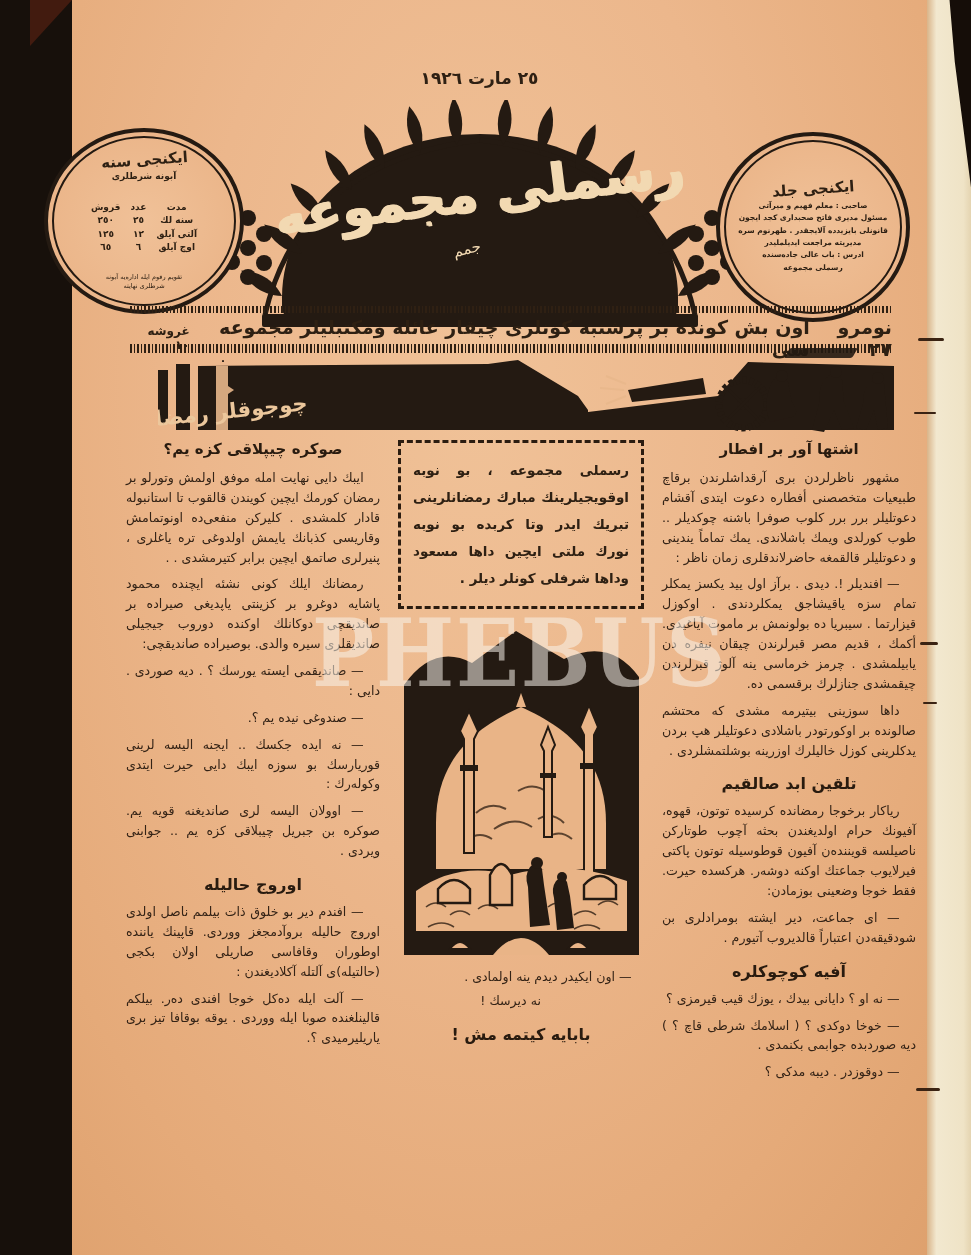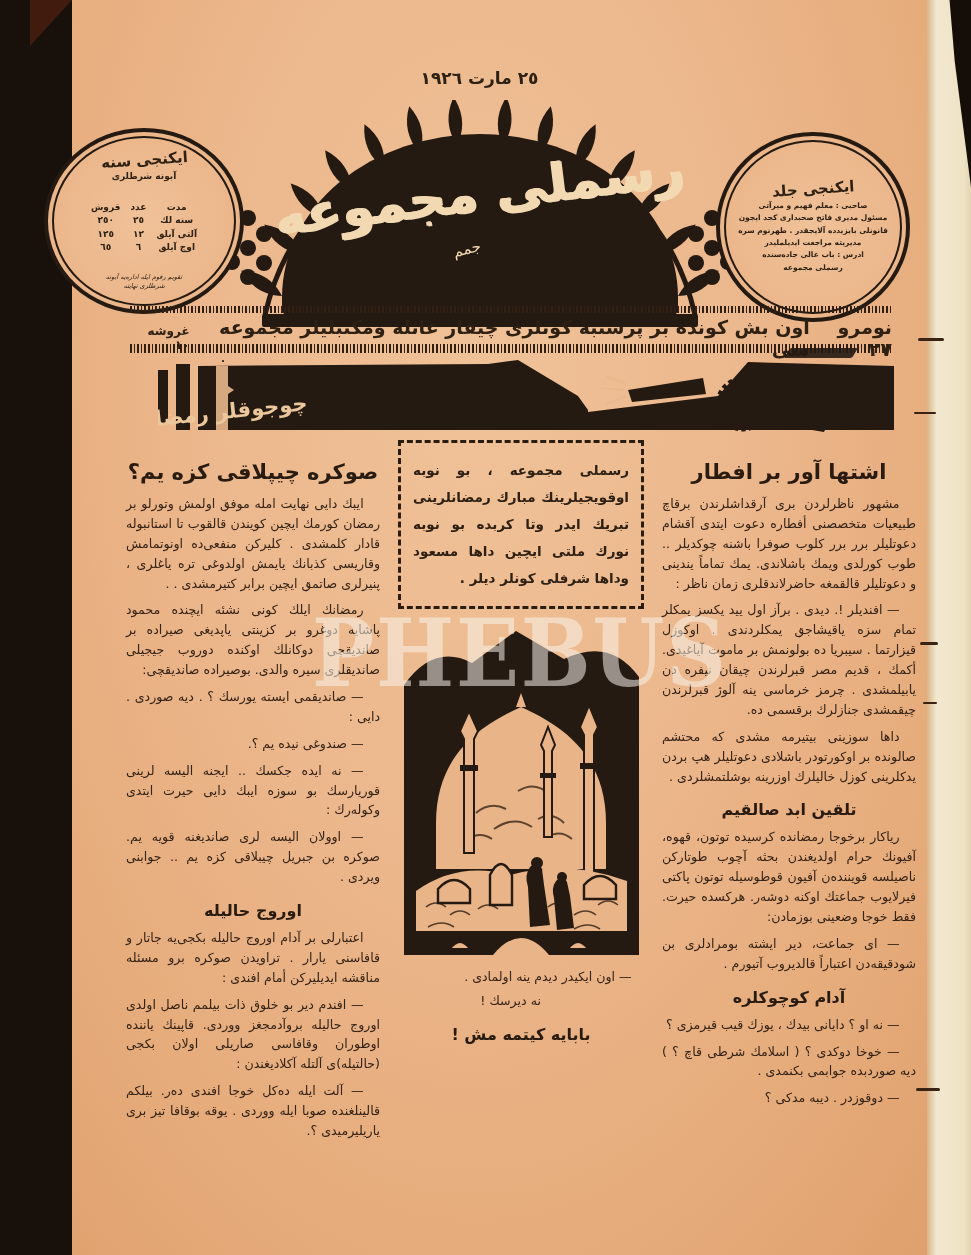--- a/index.html
+++ b/index.html
@@ -38,38 +38,38 @@
     background:radial-gradient(#f0c198,#e9b184);}
   .medallion::before{content:"";position:absolute;inset:4px;border:2px solid #241a12;border-radius:50%;}
   .med-left{top:36px;left:14px;width:192px;height:178px;}
   .med-right{top:40px;left:686px;width:186px;height:182px;}
   .med-inner{position:absolute;inset:12px;display:flex;flex-direction:column;align-items:center;
     justify-content:center;text-align:center;color:#2e2013;}
   .med-title{font-size:15px;font-weight:bold;transform:rotate(-4deg);margin-bottom:2px;}
   .med-sub{font-size:9px;font-weight:bold;margin-bottom:20px;}
   .med-table{font-size:9px;line-height:1.5;border-collapse:collapse;}
   .med-table td{padding:0 5px;text-align:center;font-weight:bold;}
-  .med-note{font-size:6.5px;line-height:1.4;margin-top:18px;font-style:italic;}
+  .med-note{font-size:6.5px;line-height:1.4;margin-top:18px;}
   .med-lines{font-size:7.5px;line-height:1.65;font-weight:bold;}
   
   .hatch{position:absolute;left:100px;width:762px;height:7px;
     background:repeating-linear-gradient(90deg,#2f2013 0 1.6px,transparent 1.6px 3.6px);}
   .issuebar{position:absolute;top:316px;left:100px;width:762px;display:flex;
     align-items:center;justify-content:space-between;font-weight:bold;color:#2e2013;}
   .issue-no{font-size:19px;}
   .issue-desc{font-size:19px;}
   .issue-price{font-size:12px;}
   .smudge{position:absolute;top:348px;left:757px;width:68px;height:10px;background:#241a12;
     transform:skewX(-30deg);border-radius:2px;opacity:.9;}
   
   .banner{position:absolute;top:360px;left:128px;}
   .content{position:absolute;top:440px;left:96px;width:790px;display:flex;
     flex-direction:row;gap:14px;color:#342316;}
   .col{width:254px;}
-  .headline{font-size:21px;font-weight:bold;text-align:center;color:#291b0f;margin:20px 0 10px;}
+  .headline{font-size:15px;font-weight:bold;text-align:center;color:#291b0f;margin:0 0 10px;}
   .subhead{font-size:16px;font-weight:bold;text-align:center;color:#291b0f;margin:14px 0 8px;}
   .col p{font-size:12.6px;line-height:1.58;text-align:justify;margin:4px 0 7px;text-indent:1.3em;}
   .greeting-box{border:3px dashed #2b1c10;padding:14px 12px;margin:0 4px 14px;
     font-size:13.5px;line-height:2.0;font-weight:bold;text-align:justify;color:#2e2013;}
   .mosque-wrap{text-align:center;margin:2px 0 8px;}
   .caption p{margin-bottom:2px;}
   .caption .l2{text-indent:8.5em;}
 </style>
 </head>
 <body>
@@ -260,21 +260,21 @@
   <div class="content">
 
     <div class="col">
       <div class="headline">اشتها آور بر افطار</div>
       <p>مشهور ناظرلردن برى آرقداشلرندن برقاچ طبيعيات متخصصنى أفطاره دعوت ايتدى آقشام دعوتليلر برر برر كلوب صوفرا باشنه چوكديلر .. طوب كورلدى ويمك باشلاندى. يمك تماماً يندينى و دعوتليلر قالقمغه حاضرلاندقلرى زمان ناظر :</p>
       <p>— افنديلر !. ديدى . برآز اول ييد يكسز يمكلر تمام سزه ياقيشاجق يمكلردندى . اوكوزل قيزارتما . سيبريا ده بولونمش بر ماموت آياغيدى. أكمك ، قديم مصر قبرلرندن چيقان نيفره دن يابيلمشدى . چرمز خرماسى ينه آلوژ قبرلرندن چيقمشدى جنازلرك برقسمى ده.</p>
       <p>داها سوزينى بيتيرمه مشدى كه محتشم صالونده بر اوكورتودر باشلادى دعوتليلر هپ بردن يدكلرينى كوزل خاليلرك اوزرينه بوشلتمشلردى .</p>
       <div class="subhead">تلقين ابد صالقيم</div>
       <p>رياكار برخوجا رمضانده كرسيده توتون، قهوه، آفيونك حرام اولديغندن بحثه آچوب طوتاركن ناصيلسه قويننده‌ن آفيون قوطوسيله توتون پاكتى فيرلايوب جماعتك اوكنه دوشەر. هركسده حيرت. فقط خوجا وضعينى بوزمادن:</p>
       <p>— اى جماعت، دير ايشته بومرادلرى بن شودقيقه‌دن اعتباراً قالديروب آتيورم .</p>
-      <div class="subhead">آدام كوچوكلره</div>
+      <div class="subhead">آفيه كوچوكلره</div>
       <p>— نه او ؟ دايانى بيدك ، يوزك قيب قيرمزى ؟</p>
       <p>— خوخا دوكدى ؟ ( اسلامك شرطى قاچ ؟ ) ديه صوردبده جوابمى بكنمدى .</p>
       <p>— دوقوزدر . ديبه مدكى ؟</p>
     </div>
 
     <div class="col">
       <div class="greeting-box">رسملى مجموعه ، بو نوبه اوقويجيلرينك مبارك رمضانلرينى تبريك ايدر وتا كربده بو نوبه نورك ملتى ايچين داها مسعود وداها شرفلى كونلر ديلر .</div>
 
       <div class="mosque-wrap">
         <svg width="247" height="332" viewBox="0 0 247 332">
@@ -342,20 +342,19 @@
 
     <div class="col">
       <div class="headline">صوكره چيپلاقى كزه يم؟</div>
       <p>ايبك دايى نهايت امله موفق اولمش وتورلو بر رمضان كورمك ايچين كويندن قالقوب تا استانبوله قادار كلمشدى . كليركن منفعى‌ده اونوتمامش وقاريسى كذبانك يايمش اولدوغى تره ياغلرى ، پنيرلرى صاتمق ايچين برابر كتيرمشدى . .</p>
       <p>رمضانك ايلك كونى نشئه ايچنده محمود پاشايه دوغرو بر كزينتى ياپديغى صيراده بر صانديقچى دوكانلك اوكنده دوروب جيجيلى صانديقلرى سيره والدى. بوصيراده صانديقچى:</p>
       <p>— صانديقمى ايسته يورسك ؟ . ديه صوردى . دايى :</p>
       <p>— صندوغى نيده يم ؟.</p>
       <p>— نه ايده جكسك .. ايجنه اليسه لرينى قوريارسك بو سوزه ايبك دايى حيرت ايتدى وكولەرك :</p>
       <p>— اوولان اليسه لرى صانديغنه قويه يم. صوكره بن جبريل چيبلاقى كزه يم .. جوابنى ويردى .</p>
       <div class="subhead">اوروج حاليله</div>
-      <p>اعتبارلى بر آدام اوروج حاليله بكجى‌يه جاتار و قافاسنى يارار . تراويدن صوكره برو مسئله مناقشه ايديليركن أمام افندى :</p>
       <p>— افندم دير بو خلوق ذات بيلمم ناصل اولدى اوروج حاليله بروآدمجغز ووردى. قاپينك يانندە اوطوران وقافاسى صاريلى اولان بكجى (حالتيله)ى آلتله آكلاديغندن :</p>
       <p>— آلت ايله دەكل خوجا افندى دەر. بيلكم قالينلغنده صوبا ايله ووردى . يوقه بوقافا تيز برى ياريليرميدى ؟.</p>
     </div>
   </div>
 
   <div class="watermark" dir="ltr">PHEBUS</div>
 </div>
 
 </body></html>

